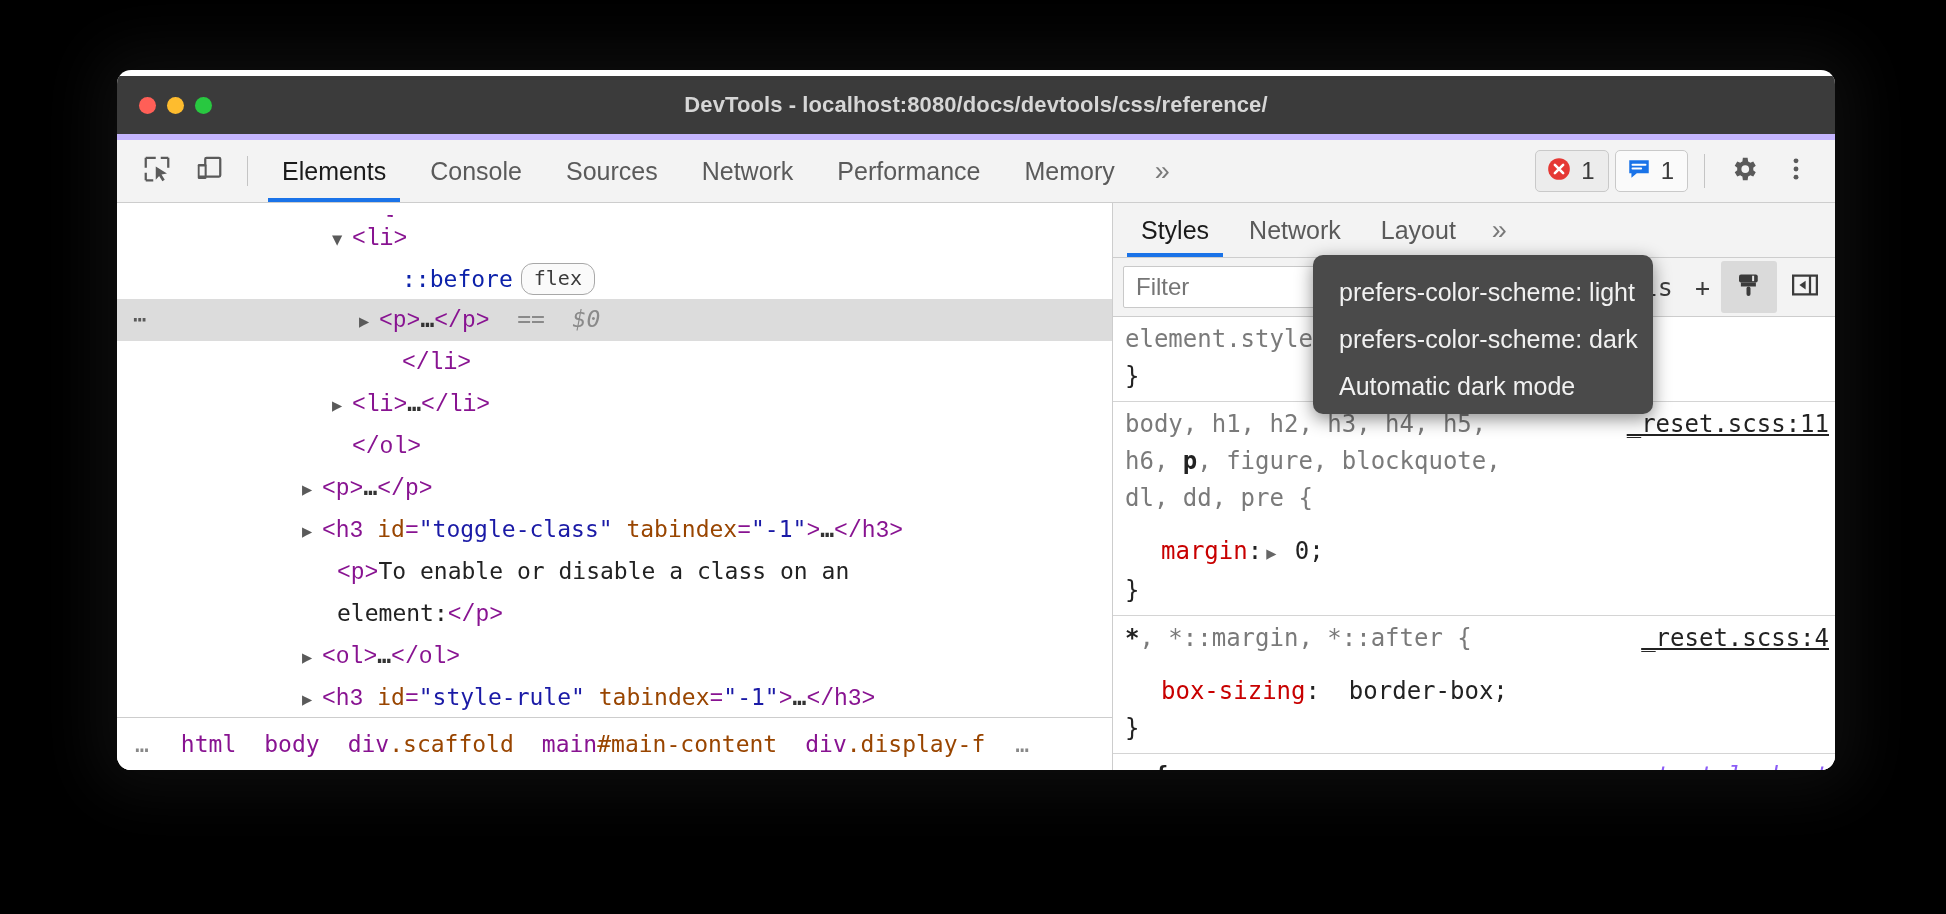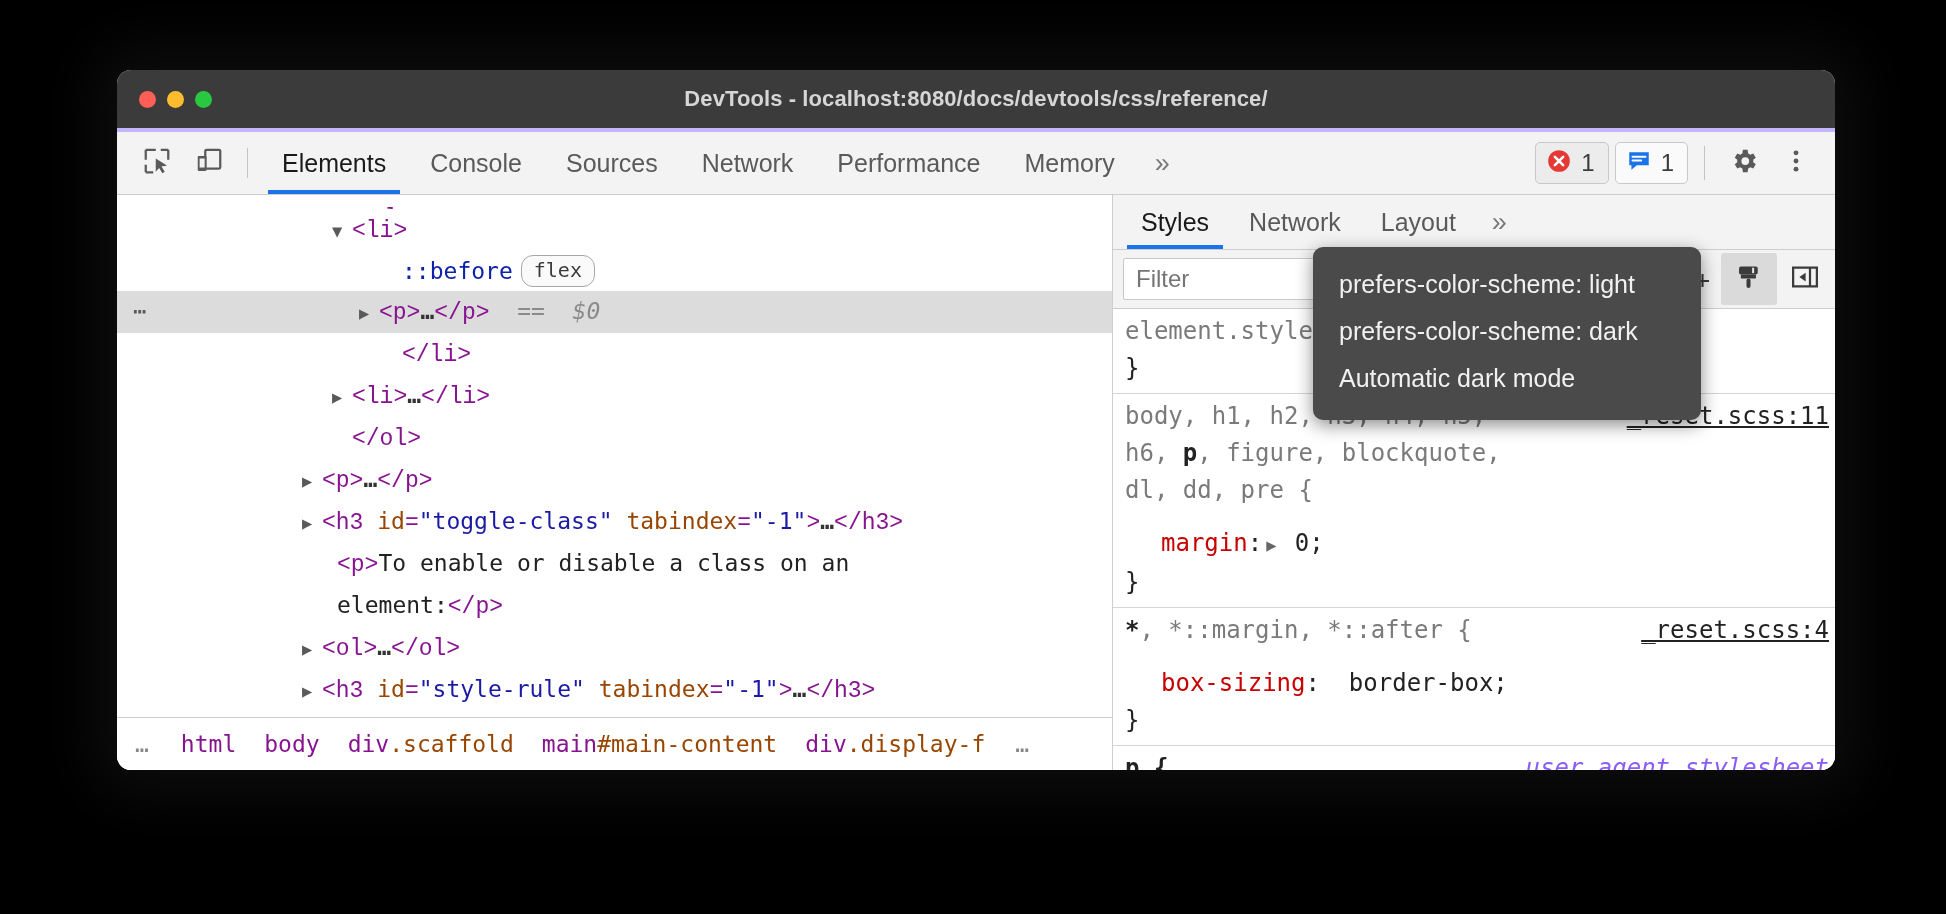--- a/index.html
+++ b/index.html
@@ -30,21 +30,22 @@
   }
 
   
   #title-bar {
     height: 58px;
     background: #3b3b3b;
     display: flex;
     align-items: center;
     position: relative;
     flex: none;
-    border-bottom: 4px solid #c4b5fd;
+    border-bottom: 6px solid #c4b5fd;
+    margin-top: 6px;
   }
   .traffic-lights {
     display: flex;
     gap: 11px;
     margin-left: 22px;
   }
   .tl {
     width: 17px;
     height: 17px;
     border-radius: 50%;
@@ -386,24 +387,24 @@
     color: #666;
     font-size: 17px;
     padding: 0 4px;
   }
 
   
   #color-scheme-menu {
     position: absolute;
     left: 200px;
     top: 52px;
-    width: 388px;
+    width: 340px;
     background: #4a4a4a;
     border-radius: 10px;
-    padding: 14px 0 18px;
+    padding: 14px 0 4px;
     box-shadow: 0 5px 18px rgba(0,0,0,0.45);
     z-index: 50;
   }
   .menu-item {
     color: #f1f1f1;
     font-size: 25px;
     padding: 9px 26px;
     cursor: pointer;
     white-space: nowrap;
     font-family: "Liberation Sans", sans-serif;

